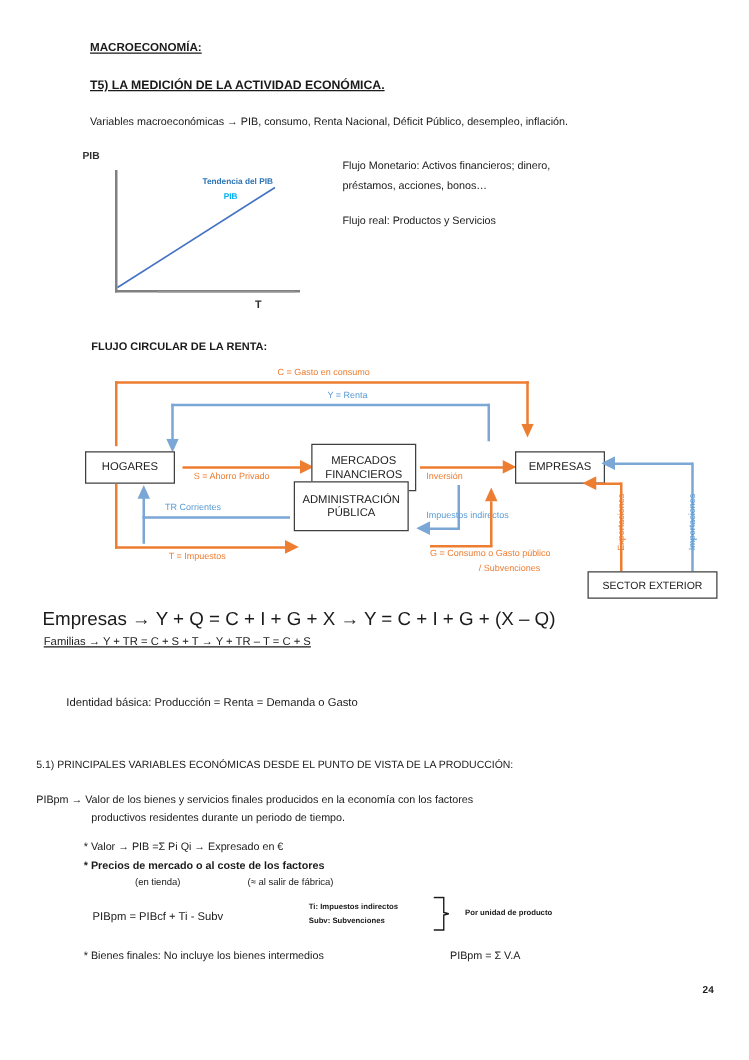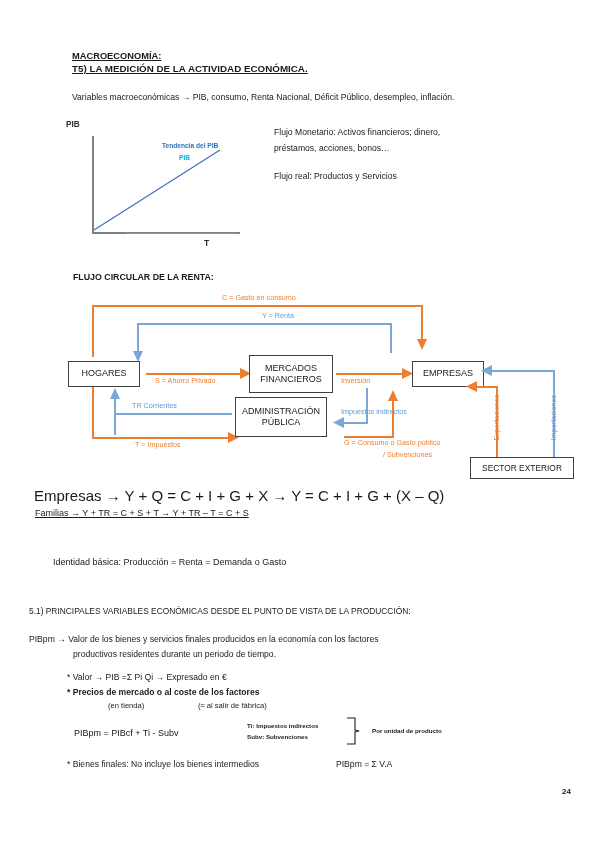--- a/index.html
+++ b/index.html
@@ -40,21 +40,21 @@
   .lab-or{position:absolute;color:#ED7D31;font-size:7.2px;white-space:pre;font-weight:500;}
   .lab-bl{position:absolute;color:#5B9BD5;font-size:7.2px;white-space:pre;font-weight:500;}
   .vert{writing-mode:vertical-rl;transform:rotate(180deg);}
   .pagenum{position:absolute;right:28px;bottom:52px;font-size:8px;font-weight:bold;color:#1a1a1a;}
 </style>
 </head>
 <body>
 
 <div class="page">
 
-  <div class="abs hd" style="left:72px;top:51px;">MACROECONOMÍA:</div>
+  <div class="abs hd" style="left:72px;top:33px;">MACROECONOMÍA:</div>
 
   <div class="abs hd2" style="left:72px;top:63px;">T5) LA MEDICIÓN DE LA ACTIVIDAD ECONÓMICA.</div>
 
   <div class="abs t" style="left:72px;top:91px;">Variables macroeconómicas → PIB, consumo, Renta Nacional, Déficit Público, desempleo, inflación.</div>
 
   <div class="chart">
     <div class="lbl-pib">PIB</div>
     <div class="axis-y"></div>
     <div class="axis-x"></div>
     <div class="axis-x2"></div>
@@ -123,21 +123,21 @@
     <div class="fl bl" style="left:114px;top:113px;width:1.6px;height:16px;"></div>
     <div class="lab-bl" style="left:132px;top:116px;">TR Corrientes</div>
 
     <div class="fl or" style="left:92px;top:102px;width:1.6px;height:52px;"></div>
     <div class="fl or" style="left:92px;top:152px;width:138px;height:1.6px;"></div>
     <svg class="abs" style="left:228px;top:147px;" width="12" height="12">
       <polygon points="0,0 11,5.5 0,11" fill="#ED7D31"></polygon>
     </svg>
     <div class="lab-or" style="left:135px;top:155px;">T = Impuestos</div>
 
-    <div class="box" style="left:235px;top:112px;width:92px;height:40px;white-space:pre-line;">
+    <div class="box" style="left:235px;top:100px;width:92px;height:40px;white-space:pre-line;">
       <span>ADMINISTRACIÓN
 PÚBLICA</span>
     </div>
 
     <div class="fl bl" style="left:366px;top:103px;width:1.6px;height:36px;"></div>
     <div class="fl bl" style="left:344px;top:137px;width:24px;height:1.6px;"></div>
     <svg class="abs" style="left:333px;top:132px;" width="12" height="12">
       <polygon points="11,0 11,11 0,5.5" fill="#7BA7D7"></polygon>
     </svg>
     <div class="lab-bl" style="left:341px;top:122px;">Impuestos indirectos</div>
@@ -188,17 +188,17 @@
   <div class="abs tiny" style="left:247px;top:722px;">Ti: Impuestos indirectos</div>
   <div class="abs tiny" style="left:247px;top:733px;">Subv: Subvenciones</div>
 
   <svg class="abs" style="left:345px;top:717px;" width="16" height="28">
     <path d="M2 1 L10 1 L10 13 L14 14 L10 15 L10 27 L2 27" fill="none" stroke="#1a1a1a" stroke-width="1.1"></path>
   </svg>
 
   <div class="abs tiny" style="left:372px;top:727px;">Por unidad de producto</div>
 
   <div class="abs t" style="left:67px;top:758px;">* Bienes finales: No incluye los bienes intermedios</div>
-  <div class="abs t" style="left:336px;top:758px;">PIBpm = Σ V.A</div>
+  <div class="abs t" style="left:360px;top:758px;">PIBpm = Σ V.A</div>
 
   <div class="pagenum">24</div>
 
 </div>
 
 </body></html>

